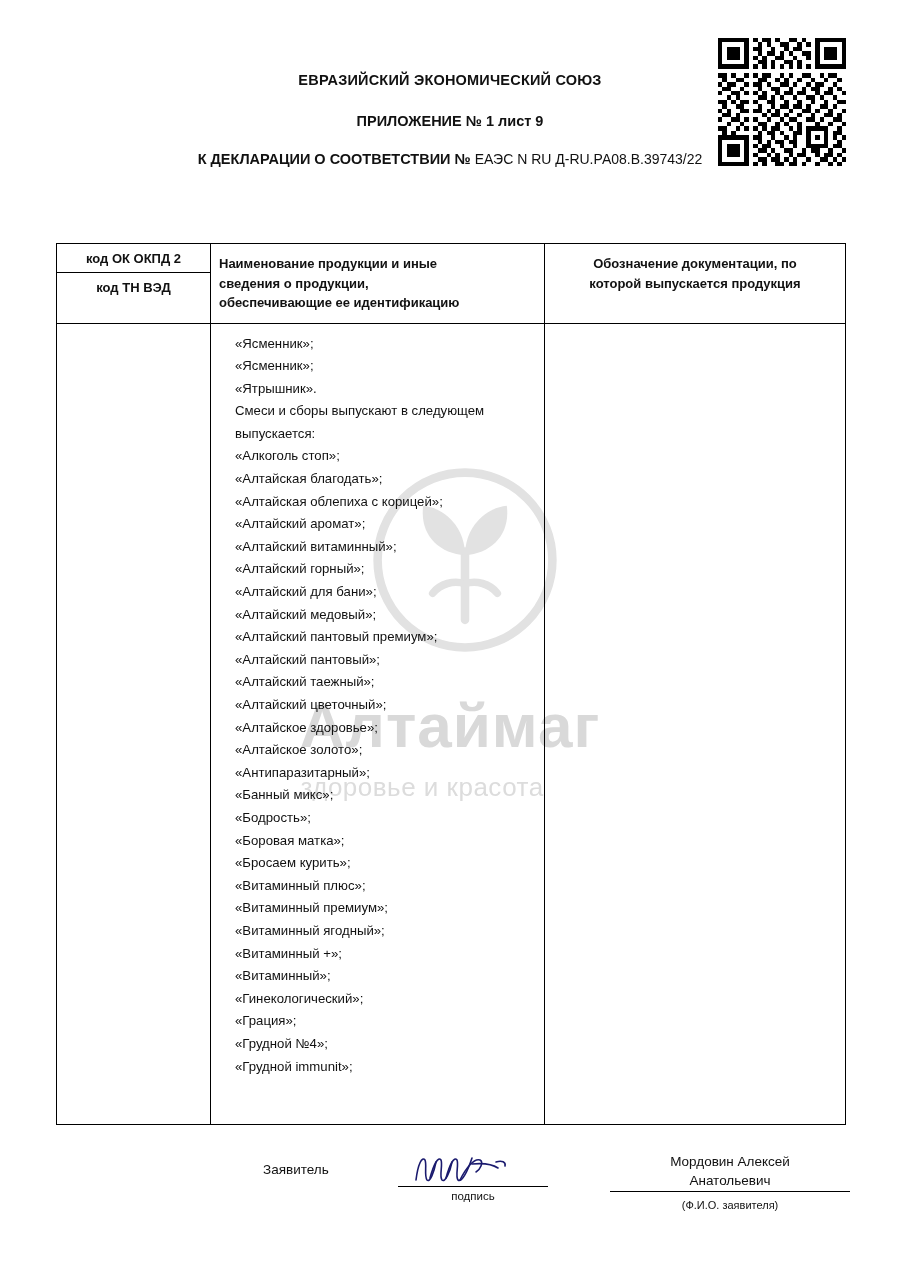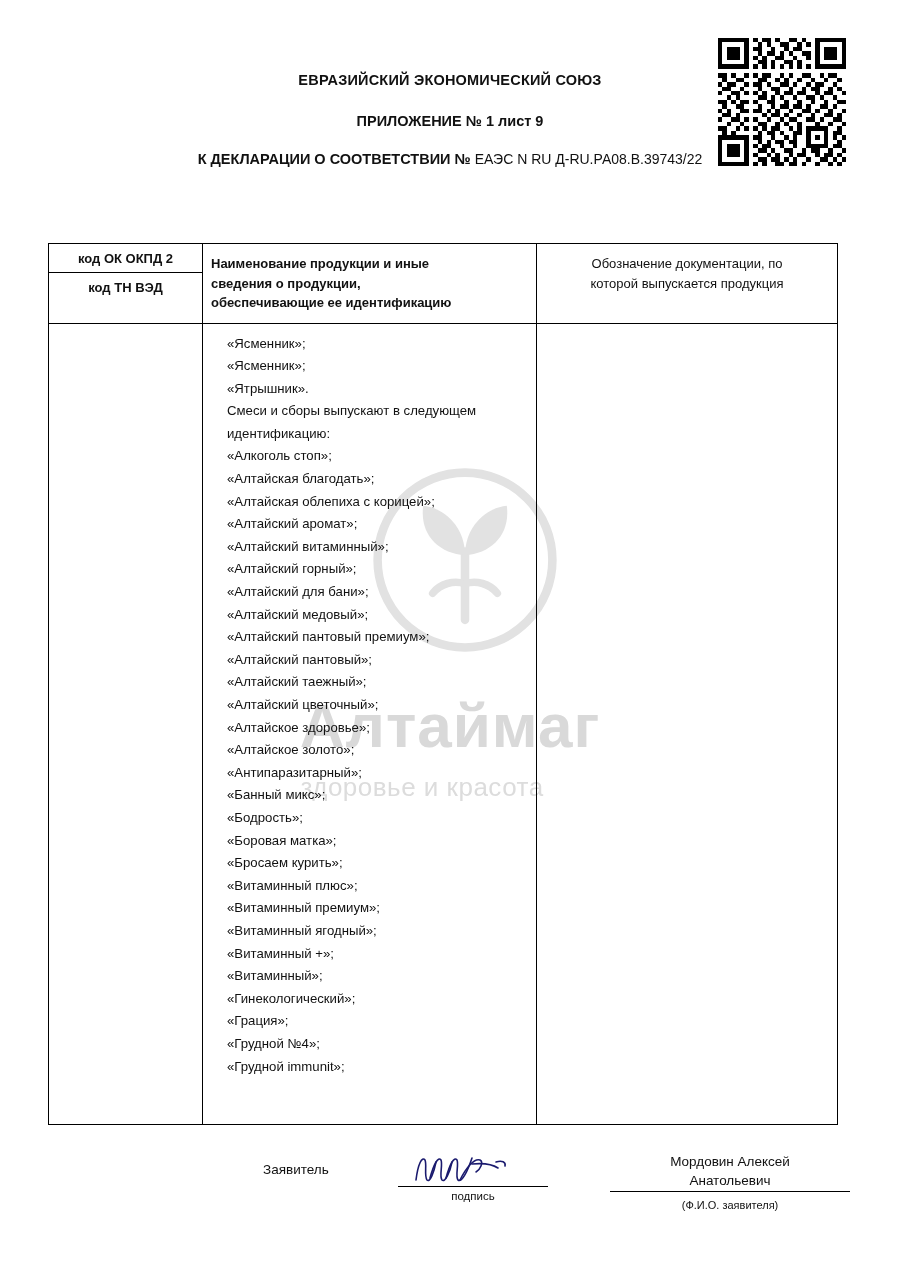--- a/index.html
+++ b/index.html
@@ -98,21 +98,21 @@
     left: 370px;
     top: 30px;
     width: 190px;
     height: 200px;
   }
 
   
   .tbl {
     position: absolute;
     top: 243px;
-    left: 48px;
+    left: 56px;
     width: 790px;
     border: 1px solid #000;
     box-sizing: border-box;
   }
   .tbl-head {
     display: flex;
     border-bottom: 1px solid #000;
   }
   .col1 {
     width: 154px;
@@ -138,21 +138,21 @@
   .col2-head {
     text-align: left;
     font-size: 13px;
     font-weight: bold;
     line-height: 1.5;
     padding: 10px 8px;
   }
   .col3-head {
     text-align: center;
     font-size: 13px;
-    font-weight: normal;
+    font-weight: bold;
     line-height: 1.5;
     padding: 10px 12px;
   }
   .tbl-body {
     display: flex;
     min-height: 800px;
   }
   .body-col1 {
     width: 154px;
     box-sizing: border-box;
@@ -526,21 +526,21 @@
         </div>
       </div>
     </div>
     <div class="tbl-body">
       <div class="body-col1"></div>
       <div class="body-col2" id="product-list">
           <div class="prod-line">«Ясменник»;</div>
           <div class="prod-line">«Ясменник»;</div>
           <div class="prod-line">«Ятрышник».</div>
           <div class="prod-line">Смеси и сборы выпускают в следующем</div>
-          <div class="prod-line">идентификацию:</div>
+          <div class="prod-line">выпускается:</div>
           <div class="prod-line">«Алкоголь стоп»;</div>
           <div class="prod-line">«Алтайская благодать»;</div>
           <div class="prod-line">«Алтайская облепиха с корицей»;</div>
           <div class="prod-line">«Алтайский аромат»;</div>
           <div class="prod-line">«Алтайский витаминный»;</div>
           <div class="prod-line">«Алтайский горный»;</div>
           <div class="prod-line">«Алтайский для бани»;</div>
           <div class="prod-line">«Алтайский медовый»;</div>
           <div class="prod-line">«Алтайский пантовый премиум»;</div>
           <div class="prod-line">«Алтайский пантовый»;</div>

